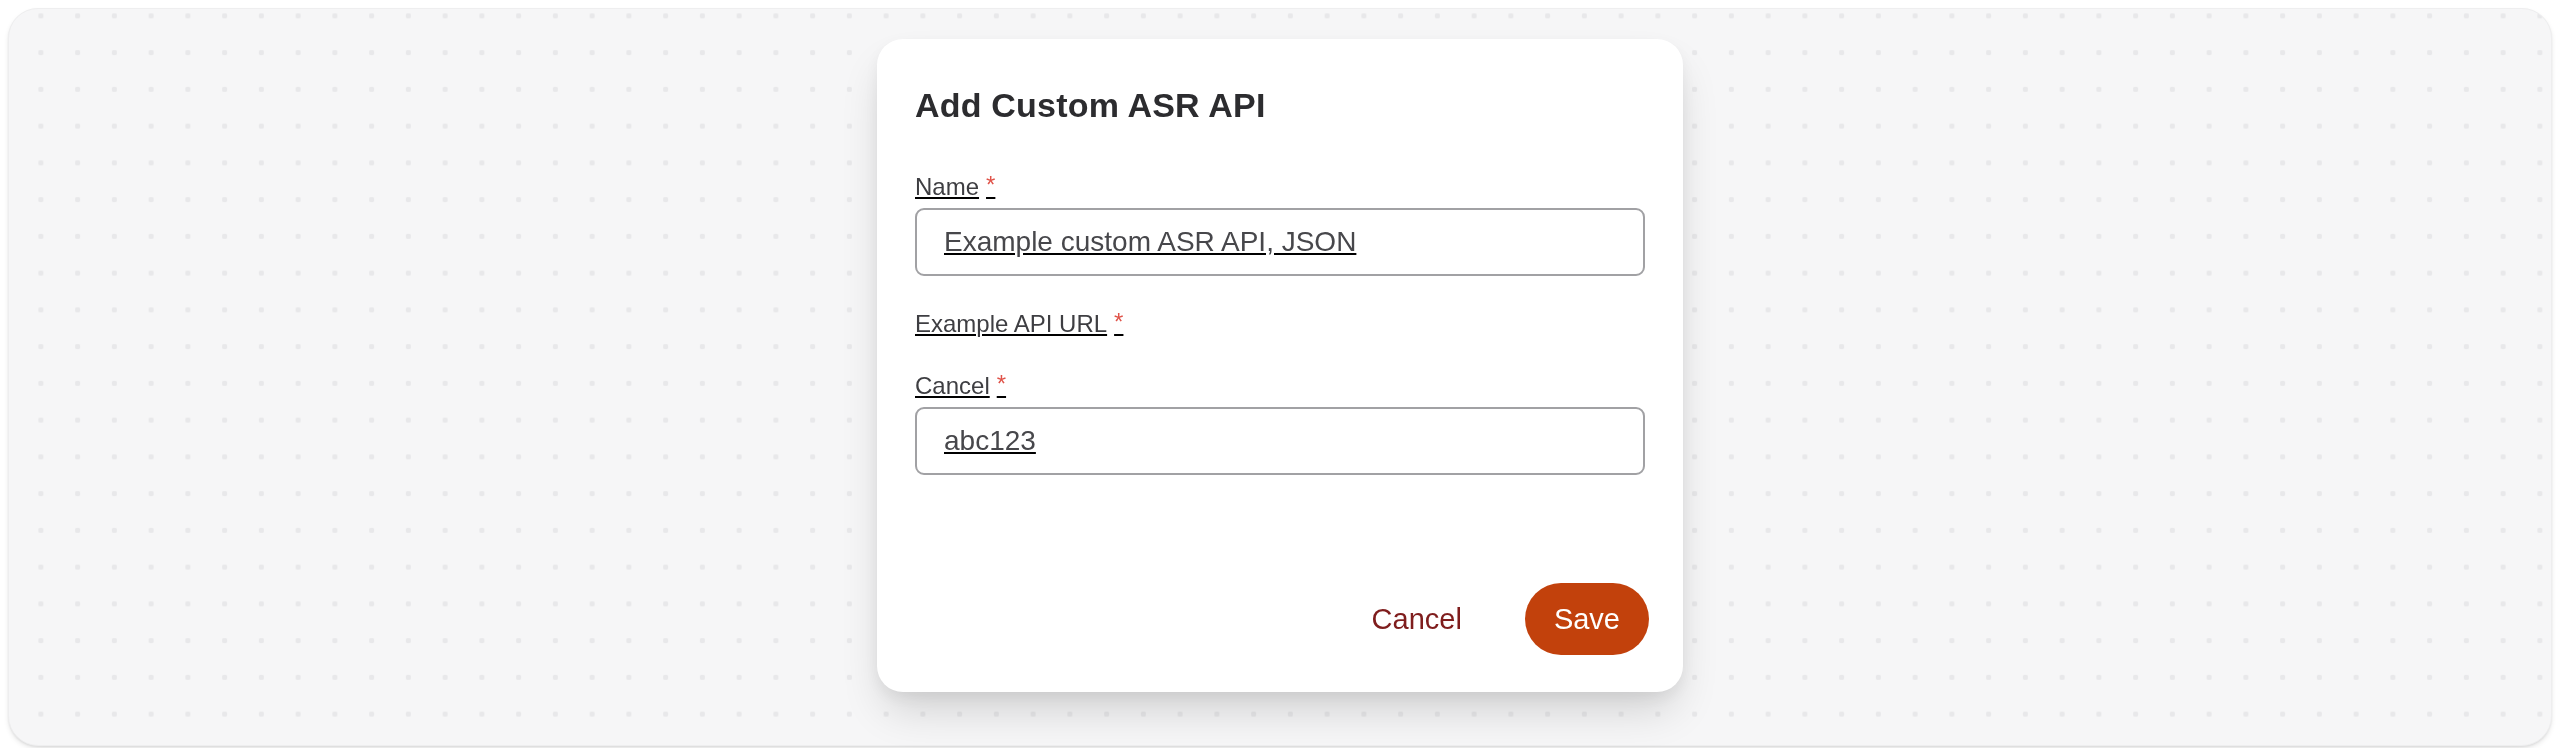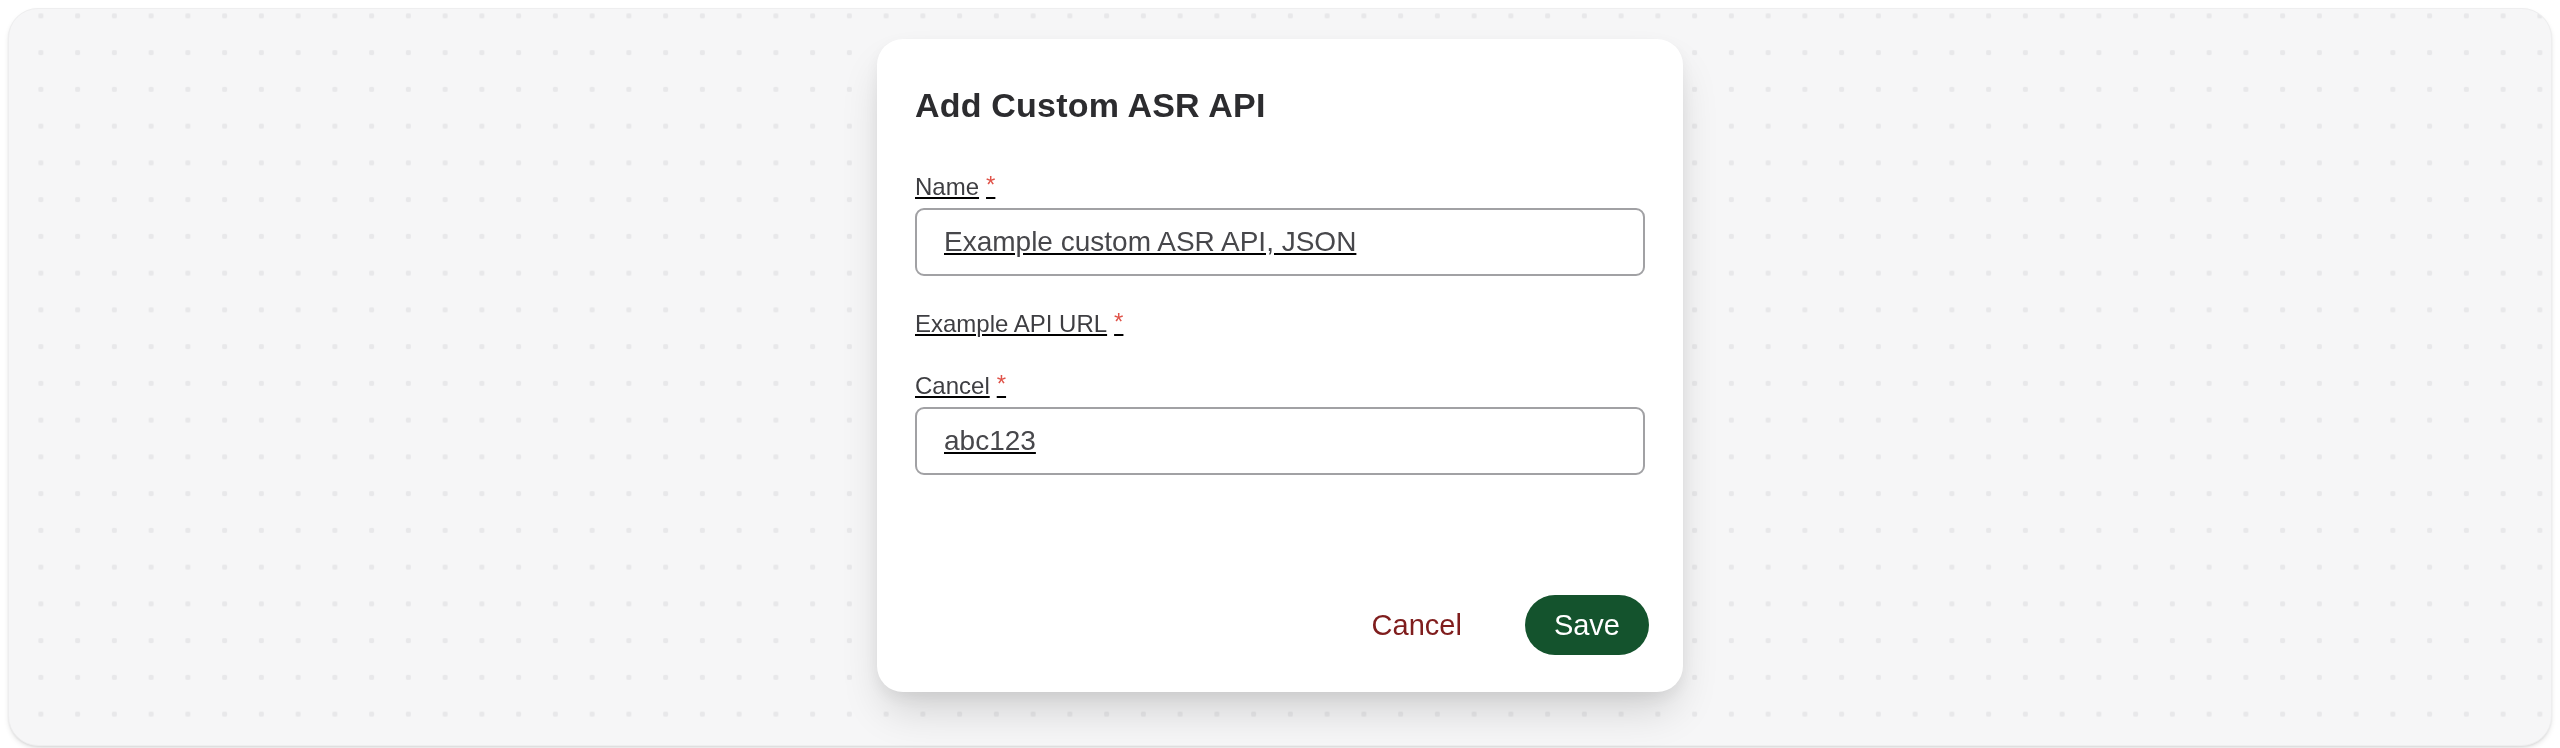--- a/index.html
+++ b/index.html
@@ -79,26 +79,26 @@
   .cancel-button {
     font-size:29px;
     color:#7f1d1d;
     background:none;
     border:none;
     cursor:pointer;
     font-family:inherit;
     margin-right:63px;
   }
   .save-button {
-    height:60px;
+    height:72px;
     min-width:123px;
     padding:12px 29px;
     border:none;
     border-radius:999px;
-    background:#14532d;
+    background:#c2410c;
     color:#ffffff;
     font-size:29px;
     font-family:inherit;
     cursor:pointer;
     display:flex;
     align-items:center;
     justify-content:center;
   }
 </style>
 </head>

